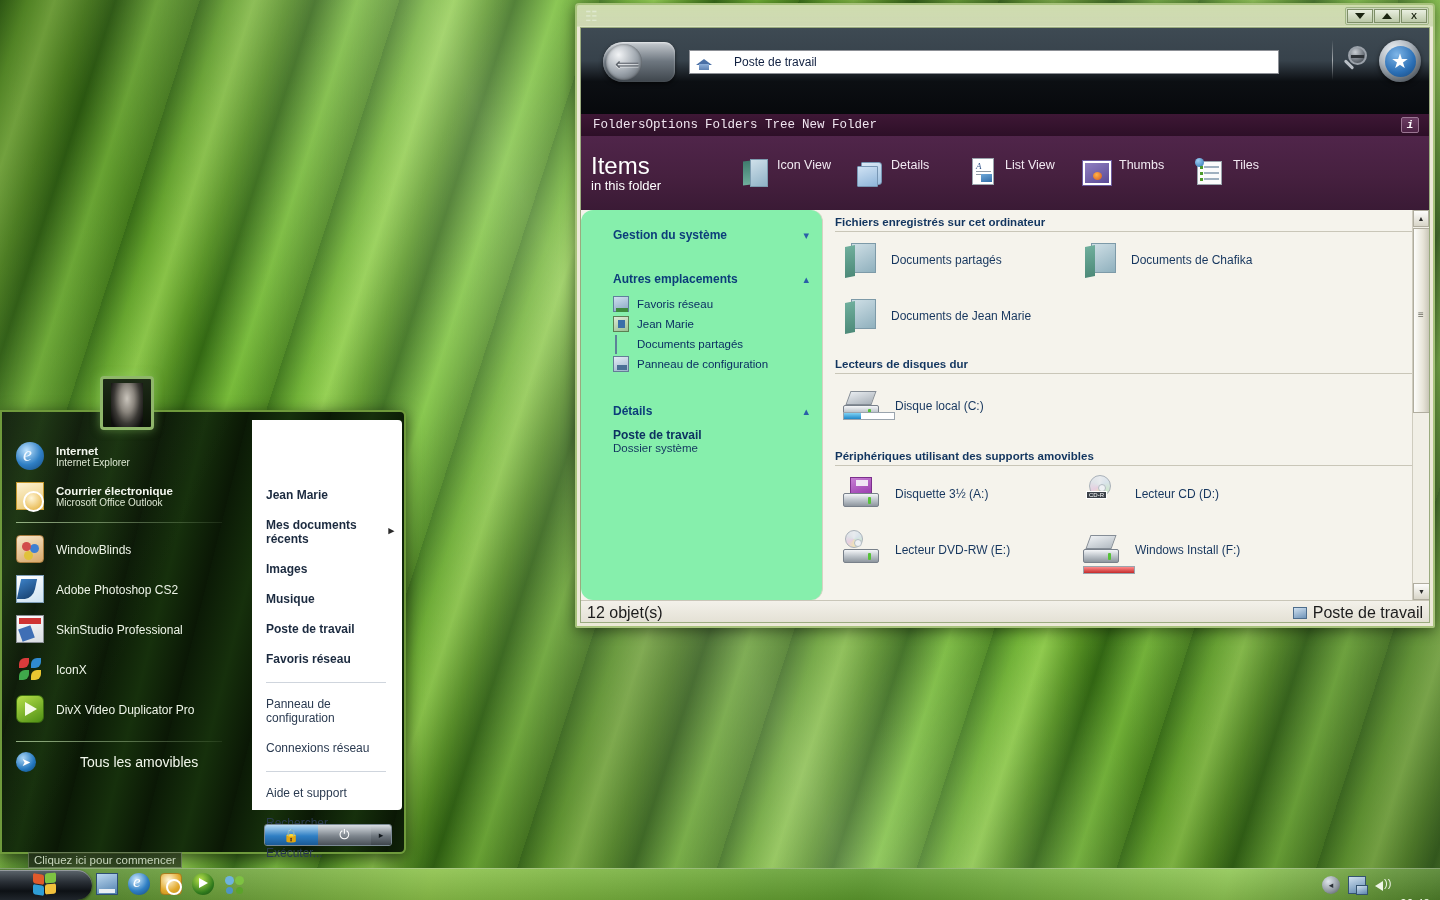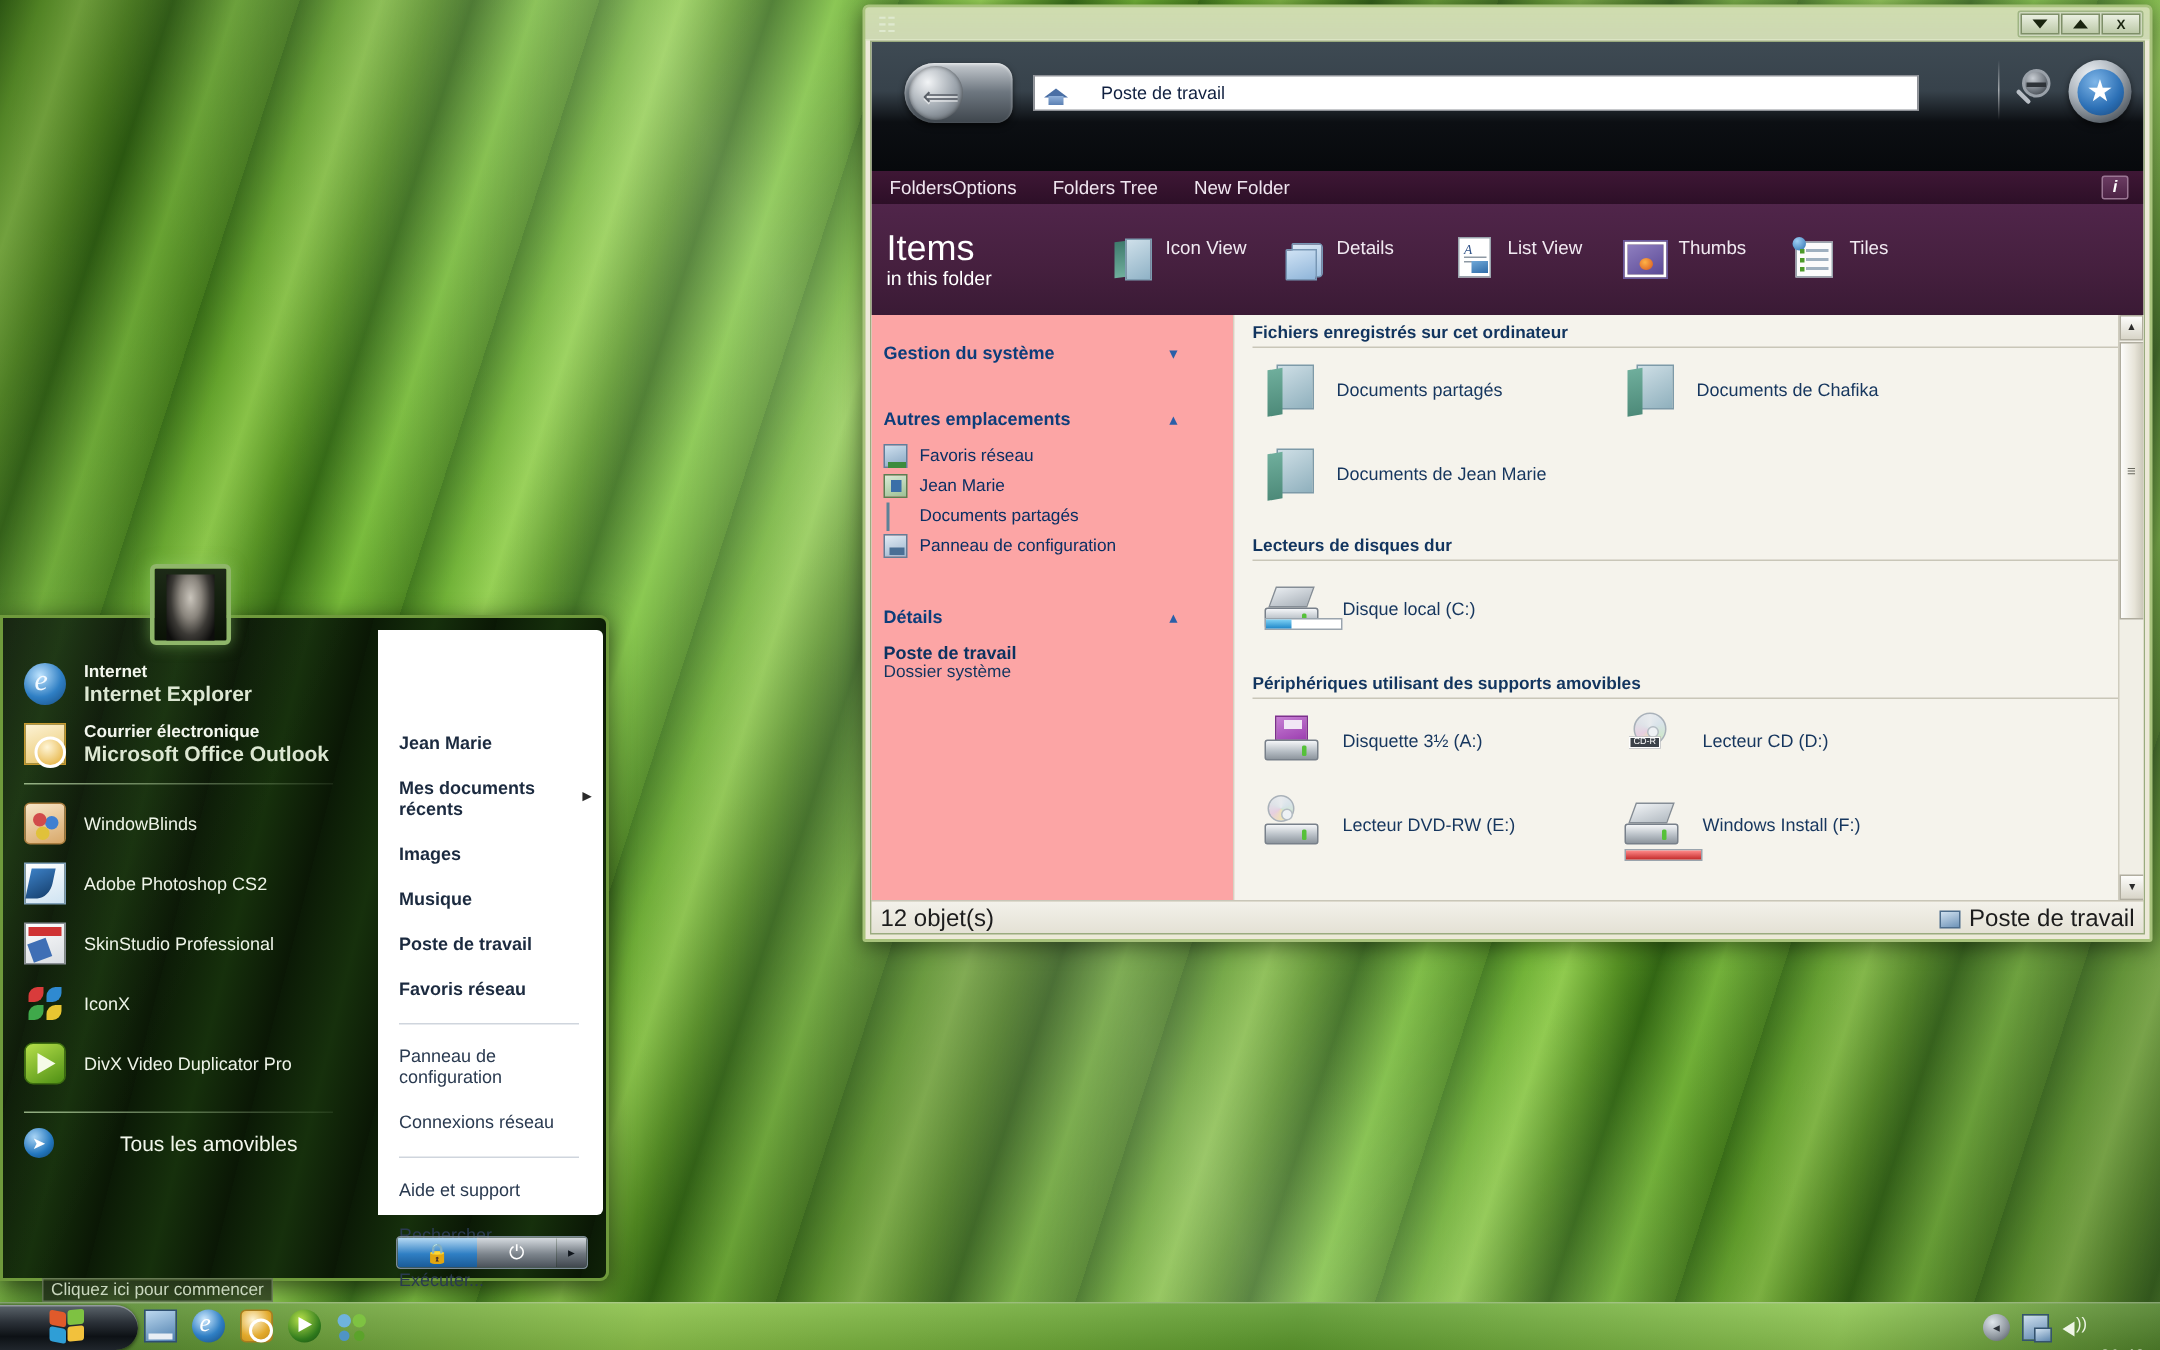--- a/index.html
+++ b/index.html
@@ -104,21 +104,21 @@
     box-shadow: 0 2px 5px rgba(0,0,0,.6); }
   .star-btn .inner { width: 31px; height:31px; border-radius:50%;
     background: radial-gradient(circle at 38% 28%, #7fb6e8, #2b6fb5 60%, #17467a);
     display:flex; align-items:center; justify-content:center; }
   .star-btn .glyph { color:#fff; font-size:20px; line-height:20px; }
 
   
   .menubar {
     position: relative; height: 22px;
     background: linear-gradient(180deg, #3e1735, #2d0f27);
-    display: flex; align-items: center; padding-left: 12px; gap: 24px;
+    display: flex; align-items: center; padding-left: 12px; gap: 7px; font-family: Liberation Mono, monospace;
   }
   .menubar .mi { color: #f0e6f0; font-size: 12.5px; }
   .info-btn {
     position:absolute; right: 10px; top: 3px; width: 18px; height: 16px;
     background: linear-gradient(180deg,#6b3c62,#4c2345);
     border: 1px solid #9a7693; border-radius: 2px;
     color: #ffffff; font-size: 11px; font-weight: bold; font-style: italic;
     display:flex; align-items:center; justify-content:center;
   }
   .viewbar {
@@ -152,22 +152,22 @@
   .ico-tiles{width:25px;height:24px;background:#fbfbfb;border:1px solid #9aa4ad;margin-top:3px;}
   .ico-tiles .row{position:absolute;height:2px;background:#9fb0bf;left:6px;width:15px;}
   .ico-tiles .dot{position:absolute;width:3px;height:3px;background:#4c9a2a;left:2px;}
   .ico-tiles .ball{position:absolute;left:-3px;top:-4px;width:9px;height:9px;border-radius:50%;
      background:radial-gradient(circle at 35% 30%,#9fd0f5,#2a6fae);}
 
   
   .content { position: absolute; left:0; right:0; top: 182px; bottom: 22px; display: flex;
              background: #f5f3ec; }
   .sidebar {
-    width: 242px; flex: 0 0 242px; background: #fca5a5;
-    border-right: 1px solid #d6d2c2; padding: 14px 0 0 8px;
+    width: 242px; flex: 0 0 242px; background: #86efac;
+    border-right: 1px solid #d6d2c2; padding: 14px 0 0 32px; border-radius: 12px;
   }
   .grp-head { display:flex; align-items:center; width: 196px; margin-top: 4px; }
   .grp-head .t { font-size: 12px; font-weight: bold; color: #0c3d7a; flex: 1; }
   .chev { font-size: 11px; color: #2a5fa8; }
   .side-list { margin-top: 8px; }
   .side-item { display:flex; align-items:center; gap: 8px; height: 20px; }
   .side-item .lbl { font-size: 11.5px; color: #0a2f63; }
   .mini { width: 16px; height: 16px; position: relative; flex:0 0 auto; }
   .mini-net{background:linear-gradient(160deg,#cfe0ef,#88a7c2);border:1px solid #5f7f9c;}
   .mini-net::after{content:"";position:absolute;left:2px;bottom:-1px;width:12px;height:4px;background:#3d8b3d;}
@@ -241,21 +241,21 @@
     box-shadow: 0 0 10px rgba(140,200,100,.5);
     overflow:hidden;
   }
   .avatar .face {
     position:absolute; left:8px; top:4px; width: 32px; height: 46px;
     background: radial-gradient(ellipse at 50% 34%, #c9c4bb 0%, #8a857d 32%, #3b3935 58%, #0d0d0c 85%);
   }
   .sm-left { position:absolute; left: 0; top: 0; width: 250px; bottom: 0; padding: 24px 0 0 14px; }
   .prog { display:flex; align-items:center; height: 40px; gap: 12px; }
   .prog .txt .t1 { font-size: 11.5px; color: #f3f7ee; font-weight: bold; }
-  .prog .txt .t2 { font-size: 14px; color: #dce7d2; font-weight: bold; }
+  .prog .txt .t2 { font-size: 10px; color: #dce7d2; }
   .prog .txt .single { font-size: 12px; color: #eef4e8; }
   .picon { width: 28px; height: 28px; position:relative; flex:0 0 auto; }
   .hr-left { width: 206px; height:1px; background: linear-gradient(90deg, rgba(190,220,170,.75), rgba(190,220,170,.1)); margin: 6px 0; }
   .allprogs { display:flex; align-items:center; gap: 14px; margin-top: 10px; }
   .allprogs .lbl { font-size: 14px; color:#f2f7ec; margin-left: 30px; }
   .ap-arrow { width:20px;height:20px;border-radius:50%;
     background: radial-gradient(circle at 35% 30%, #a8d4f5, #2276bd 60%, #11456f);
     display:flex;align-items:center;justify-content:center;color:#fff;font-size:11px;}
 
   

